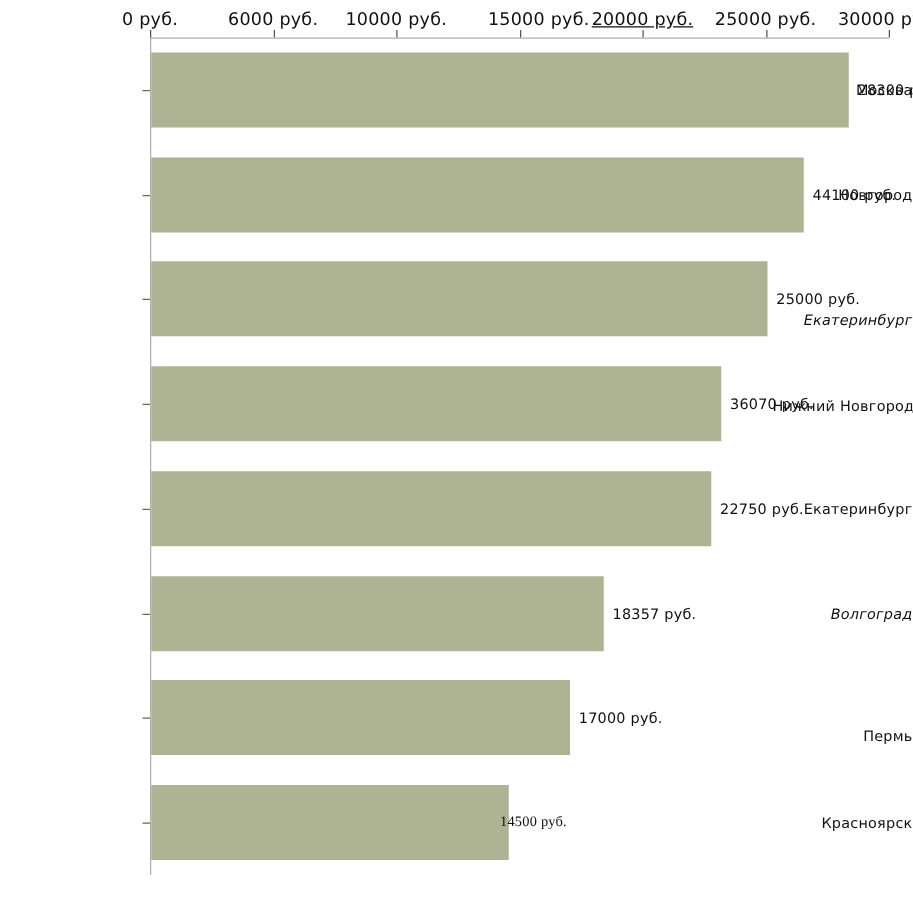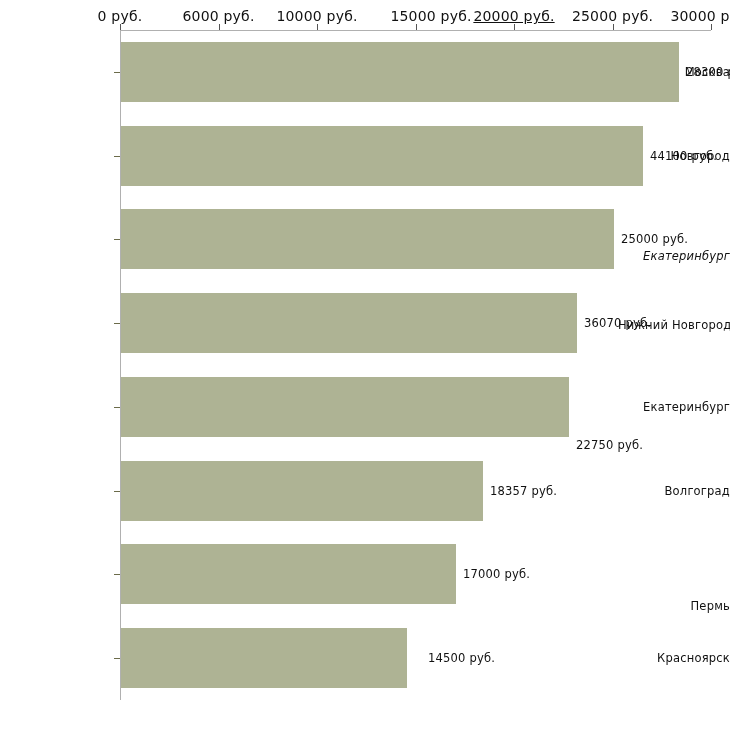--- a/index.html
+++ b/index.html
@@ -119,38 +119,38 @@
       <div class="y-tick" style="top: 491px;"></div>
       <div class="y-tick" style="top: 574px;"></div>
       <div class="y-tick" style="top: 658px;"></div>
     </div>
   <div id="cat-labels">
       <div class="cat-label" style="top: 71.875px;">Москва</div>
       <div class="cat-label" style="top: 155.625px;">Новгород</div>
       <div class="cat-label" style="top: 256px; font-style: italic;">Екатеринбург</div>
       <div class="cat-label" style="top: 325px;">Нижний Новгород</div>
       <div class="cat-label" style="top: 406.875px;">Екатеринбург</div>
-      <div class="cat-label" style="top: 490.625px;">Волгоград</div>
-      <div class="cat-label" style="top: 606px;">Пермь</div>
+      <div class="cat-label" style="top: 490.625px; font-style: italic;">Волгоград</div>
+      <div class="cat-label" style="top: 589px;">Пермь</div>
       <div class="cat-label" style="top: 658.125px;">Красноярск</div>
     </div>
   <div id="bars">
       <div class="bar" title="Москва: 28300 руб" style="top: 42px; height: 60px; width: 558px; background: rgb(174, 179, 148);"></div>
       <div class="bar" title="Челябинск: 26500 руб." style="top: 126px; height: 60px; width: 522px; background: rgb(174, 179, 148);"></div>
       <div class="bar" title="Екатеринбург: 25000 руб." style="top: 209px; height: 60px; width: 493px; background: rgb(174, 179, 148);"></div>
       <div class="bar" title="Нижний Новгород: 23150 руб." style="top: 293px; height: 60px; width: 456px; background: rgb(174, 179, 148);"></div>
       <div class="bar" title="Новосибирск: 22750 руб." style="top: 377px; height: 60px; width: 448px; background: rgb(174, 179, 148);"></div>
       <div class="bar" title="Волгоград: 18357 руб." style="top: 461px; height: 60px; width: 362px; background: rgb(174, 179, 148);"></div>
       <div class="bar" title="Пермь: 17000 руб." style="top: 544px; height: 60px; width: 335px; background: rgb(174, 179, 148);"></div>
       <div class="bar" title="Красноярск: 14500 руб." style="top: 628px; height: 60px; width: 286px; background: rgb(174, 179, 148);"></div>
     </div>
   <div id="bar-values">
       <div class="bar-value" style="left: 686px; top: 71.875px;">28300 руб</div>
       <div class="bar-value" style="left: 650px; top: 155.625px;">44100 руб.</div>
       <div class="bar-value" style="left: 621px; top: 239.375px;">25000 руб.</div>
       <div class="bar-value" style="left: 584px; top: 323.125px;">36070 руб.</div>
-      <div class="bar-value" style="left: 576px; top: 406.875px; margin-top: 38px;">22750 руб.</div>
+      <div class="bar-value" style="left: 576px; top: 406.875px;">22750 руб.</div>
       <div class="bar-value" style="left: 490px; top: 490.625px; text-align: right;">18357 руб.</div>
       <div class="bar-value" style="left: 463px; top: 574.375px;">17000 руб.</div>
-      <div class="bar-value" style="left: 428px; top: 658.125px;">14500 руб.</div>
+      <div class="bar-value" style="left: 400px; top: 658.125px; font-family: Liberation Serif, serif;">14500 руб.</div>
     </div>
 
 </div>
 
 </body></html>

